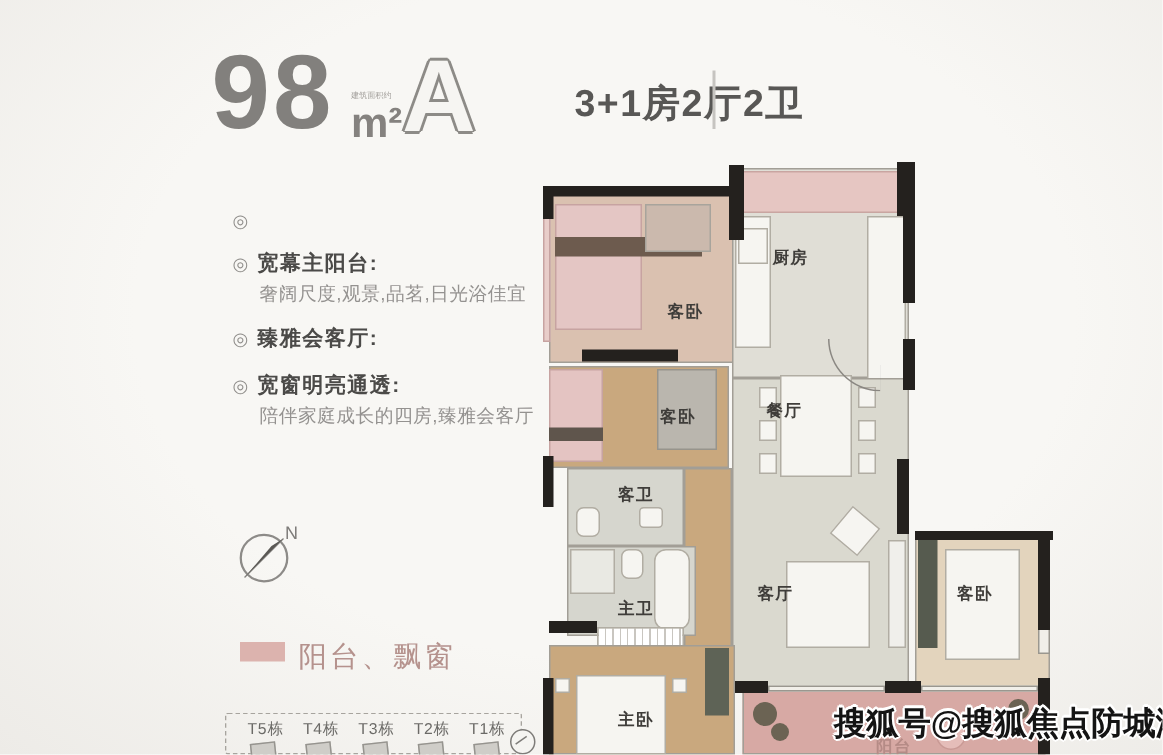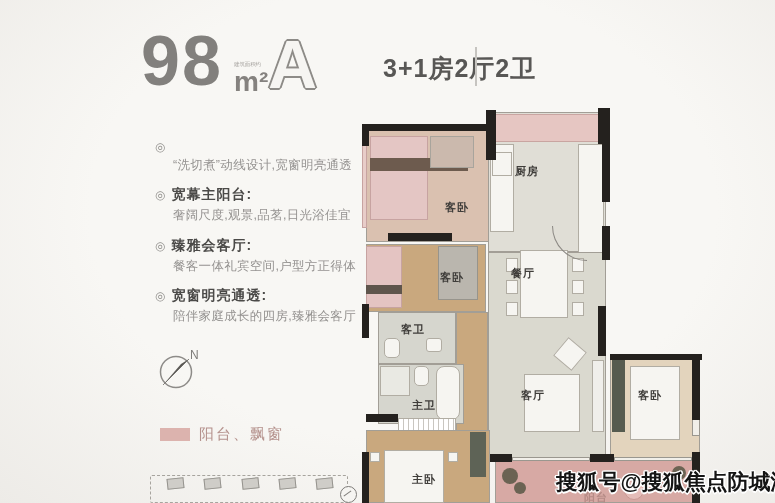--- a/index.html
+++ b/index.html
@@ -27,21 +27,21 @@
   
   .features{left:155px; top:140px; width:220px;}
   .feature{margin-bottom:13px;}
   .f-title{font-size:14px; font-weight:700; color:#4b4a48; letter-spacing:1px; display:flex; align-items:center;}
   .bullet{font-size:12px; color:#8f8d8a; margin-right:5px; font-weight:400;}
   .f-desc{font-size:12.5px; color:#949290; letter-spacing:.3px; margin:3px 0 0 18px; line-height:1.3;}
   
   .compass{left:156px; top:346px; width:46px; height:46px;}
   .compass-n{left:190px; top:348px; font-size:12px; color:#7e7c79;}
   .legend-swatch{left:160px; top:428px; width:30px; height:13px; background:#dcb3ae;}
-  .legend-label{left:199px; top:425px; font-size:15px; color:#b5928d; letter-spacing:2px;font-family:Liberation Mono, monospace;}
+  .legend-label{left:199px; top:425px; font-size:19px; color:#b5928d; letter-spacing:2px;font-family:Liberation Mono, monospace;}
   
   .site-box{left:150px; top:475px; width:198px; height:28px; border:1px dashed #a7a49e; border-radius:2px; box-sizing:border-box;}
   .site-labels{display:flex; justify-content:space-between; padding:3px 10px 0 14px; font-size:10.5px; color:#6b6a67; letter-spacing:.5px;}
   .site-bldgs{display:flex; justify-content:space-between; padding:2px 14px 0 16px;}
   .bldg{width:15px; height:9px; background:#cfcdc8; border:1px solid #96948f; transform:rotate(-6deg);}
   .site-compass{left:340px; top:486px; width:15px; height:15px; border:1.2px solid #7e7c79; border-radius:50%; background:#f5f4f1;}
   .site-compass::after{content:""; position:absolute; left:2px; top:6px; width:9px; height:1.2px; background:#7e7c79; transform:rotate(-35deg);}
   
   .plan{left:362px; top:108px; width:350px; height:395px;}
   .room{position:absolute; border:1px solid #a29e96; box-sizing:border-box;}
@@ -72,35 +72,33 @@
   </div>
   <div class="abs unit-letter">A</div>
   <div class="abs spec">3+1房2厅2卫</div>
   <div class="abs hdr-divider"></div>
 
   <div class="abs features">
     <div class="feature">
       <div class="f-title">
           <span class="bullet">◎</span>
         </div>
-      <div class="f-desc">“洗切煮”动线设计,宽窗明亮通透</div>
     </div>
     <div class="feature">
       <div class="f-title">
           <span class="bullet">◎</span>
           <span>宽幕主阳台:</span>
         </div>
       <div class="f-desc">奢阔尺度,观景,品茗,日光浴佳宜</div>
     </div>
     <div class="feature">
       <div class="f-title">
           <span class="bullet">◎</span>
           <span>臻雅会客厅:</span>
         </div>
-      <div class="f-desc">餐客一体礼宾空间,户型方正得体</div>
     </div>
     <div class="feature">
       <div class="f-title">
           <span class="bullet">◎</span>
           <span>宽窗明亮通透:</span>
         </div>
       <div class="f-desc">陪伴家庭成长的四房,臻雅会客厅</div>
     </div>
   </div>
 
@@ -108,20 +106,27 @@
     <circle cx="20" cy="26" r="15.5" fill="none" stroke="#8d8b88" stroke-width="1.5"></circle>
     <line x1="7" y1="39" x2="33" y2="13" stroke="#8d8b88" stroke-width="1"></line>
     <path d="M7,39 L33,13 L25,18 Z" fill="#5a5854"></path>
   </svg>
   <div class="abs compass-n">N</div>
 
   <div class="abs legend-swatch"></div>
   <div class="abs legend-label">阳台、飘窗</div>
 
   <div class="abs site-box">
+    <div class="site-labels">
+      <span>T5栋</span>
+      <span>T4栋</span>
+      <span>T3栋</span>
+      <span>T2栋</span>
+      <span>T1栋</span>
+    </div>
     <div class="site-bldgs">
       <span class="bldg"></span>
       <span class="bldg"></span>
       <span class="bldg"></span>
       <span class="bldg"></span>
       <span class="bldg"></span>
     </div>
   </div>
   <div class="abs site-compass"></div>
 
@@ -154,27 +159,27 @@
     <div class="furn" style="left:144px;top:150px;width:12px;height:14px;"></div>
     <div class="furn" style="left:144px;top:172px;width:12px;height:14px;"></div>
     <div class="furn" style="left:144px;top:194px;width:12px;height:14px;"></div>
     <div class="furn" style="left:210px;top:150px;width:12px;height:14px;"></div>
     <div class="furn" style="left:210px;top:172px;width:12px;height:14px;"></div>
     <div class="furn" style="left:210px;top:194px;width:12px;height:14px;"></div>
     <div class="rlabel" style="left:138px;top:158px;width:46px;">餐厅</div>
     <div class="furn" style="left:162px;top:266px;width:56px;height:58px;"></div>
     <div class="furn" style="left:196px;top:234px;width:24px;height:24px;transform:rotate(40deg);"></div>
     <div class="furn" style="left:230px;top:252px;width:12px;height:72px;background:#f0efeb;"></div>
-    <div class="rlabel" style="left:148px;top:280px;width:46px;">客厅</div>
+    <div class="rlabel" style="left:132px;top:280px;width:46px;">客厅</div>
     <div class="arc" style="left:190px;top:118px;width:34px;height:34px;"></div>
 
     <div class="room" style="left:16px;top:204px;width:78px;height:52px;background:#d6d6ce;"></div>
     <div class="furn" style="left:22px;top:230px;width:16px;height:20px;border-radius:5px;"></div>
     <div class="furn" style="left:64px;top:230px;width:16px;height:14px;border-radius:3px;"></div>
-    <div class="rlabel" style="left:28px;top:214px;width:46px;">客卫</div>
+    <div class="rlabel" style="left:28px;top:214px;width:46px;text-align:right;">客卫</div>
 
     <div class="room" style="left:16px;top:256px;width:86px;height:60px;background:#d6d6ce;"></div>
     <div class="furn" style="left:18px;top:258px;width:30px;height:30px;background:#e9e9e3;"></div>
     <div class="furn" style="left:52px;top:258px;width:15px;height:20px;border-radius:5px;"></div>
     <div class="furn" style="left:74px;top:258px;width:24px;height:54px;border-radius:8px;"></div>
     <div class="rlabel" style="left:39px;top:290px;width:46px;">主卫</div>
     <div class="furn" style="left:36px;top:310px;width:58px;height:13px;background:repeating-linear-gradient(90deg,#fff 0 4px,#c9c6c0 4px 5px);"></div>
 
     <div class="room" style="left:4px;top:322px;width:124px;height:73px;background:#c9a87e;"></div>
     <div class="furn" style="left:22px;top:342px;width:60px;height:53px;"></div>

